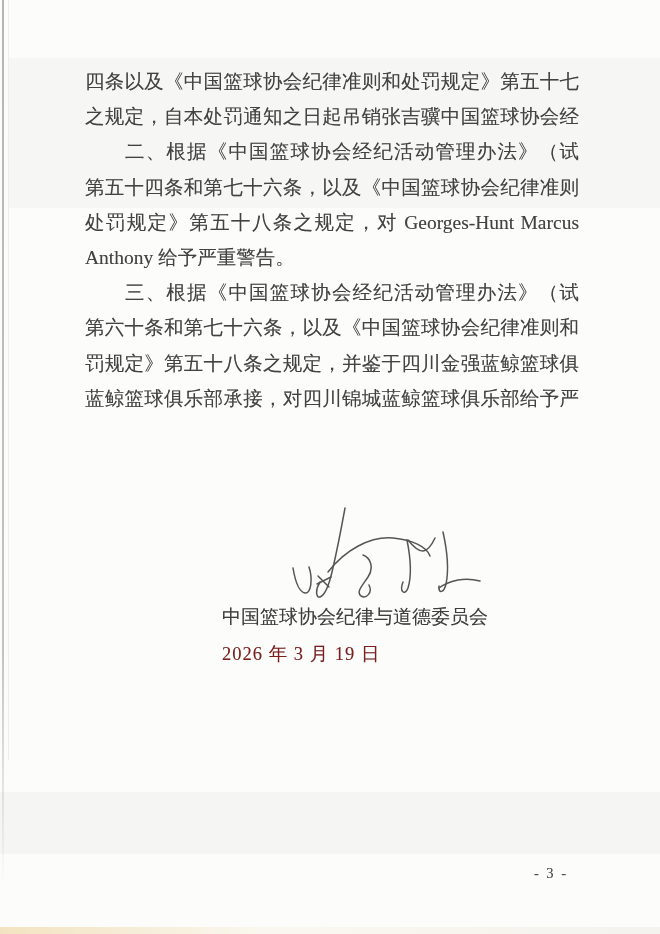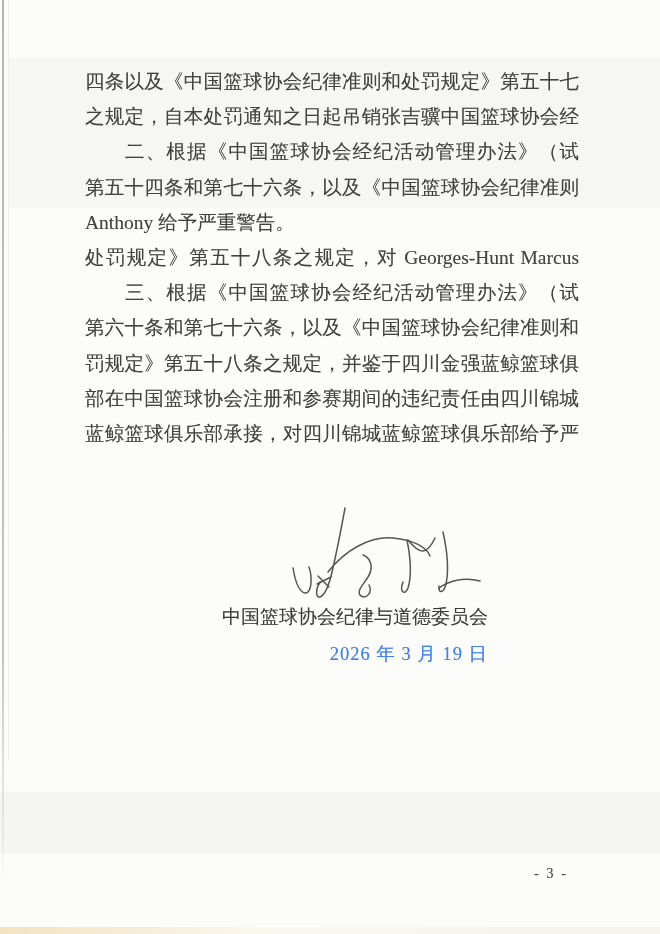--- a/index.html
+++ b/index.html
@@ -51,21 +51,21 @@
   }
   .line.indent { text-indent:2.05em; }
   
   .signature-svg { position:absolute; left:272px; top:498px; }
   .committee {
     position:absolute; top:604px; left:222px; width:266px;
     text-align:center; font-size:19px; color:#3d3d3d;font-family:Liberation Serif, serif;
   }
   .date {
     position:absolute; top:641px; left:222px; width:266px;
-    text-align:right; font-size:18.5px; color:#3b82f6; letter-spacing:1px;
+    text-align:left; font-size:18.5px; color:#7f1d1d; letter-spacing:1px;
   }
   .page-number {
     position:absolute; top:865px; left:510px; width:82px;
     text-align:center; font-size:14.5px; color:#4a4a4a; letter-spacing:2px;
   }
 </style>
 </head>
 <body>
 
 <div class="page">
@@ -74,26 +74,25 @@
   <div class="fold-shadow-line"></div>
   <div class="scan-shade-top"></div>
   <div class="scan-shade-band"></div>
   <div class="bottom-tint"></div>
 
   <div class="body-text">
     <div class="line full">四条以及《中国篮球协会纪律准则和处罚规定》第五十七条</div>
     <div class="line full">之规定，自本处罚通知之日起吊销张吉骥中国篮球协会经纪</div>
     <div class="line full indent">二、根据《中国篮球协会经纪活动管理办法》（试行）</div>
     <div class="line full">第五十四条和第七十六条，以及《中国篮球协会纪律准则和</div>
+    <div class="line full">处罚规定》第五十八条之规定，对 Georges-Hunt Marcus</div>
     <div class="line">Anthony 给予严重警告。</div>
-    <div class="line full">处罚规定》第五十八条之规定，对 Georges-Hunt Marcus</div>
     <div class="line full indent">三、根据《中国篮球协会经纪活动管理办法》（试行）</div>
     <div class="line full">第六十条和第七十六条，以及《中国篮球协会纪律准则和处</div>
     <div class="line full">罚规定》第五十八条之规定，并鉴于四川金强蓝鲸篮球俱乐</div>
-    <div class="line full">部在中国篮球协会注册和参赛期间的违纪责任由四川锦城</div>
     <div class="line full">蓝鲸篮球俱乐部承接，对四川锦城蓝鲸篮球俱乐部给予严重</div>
   </div>
 
   <svg class="signature-svg" width="218" height="110" viewBox="0 0 218 110" fill="none" stroke="#3f3f3f" stroke-width="1.5" stroke-linecap="round" stroke-linejoin="round" opacity="0.88">
     <path d="M 73,10 C 69,32 64,57 60,74 C 57,87 53,97 48,99 C 44,100 43,92 48,84"></path>
     <path d="M 45,86 L 59,79"></path>
     <path d="M 46,78 L 57,89"></path>
     <path d="M 21,70 C 23,82 27,94 33,95 C 39,96 41,81 37,69"></path>
     <path d="M 56,74 C 73,52 98,38 121,40 C 141,42 155,49 158,58"></path>
     <path d="M 91,57 C 99,60 102,70 96,79 C 90,88 84,94 89,98 C 94,101 101,95 97,87"></path>

